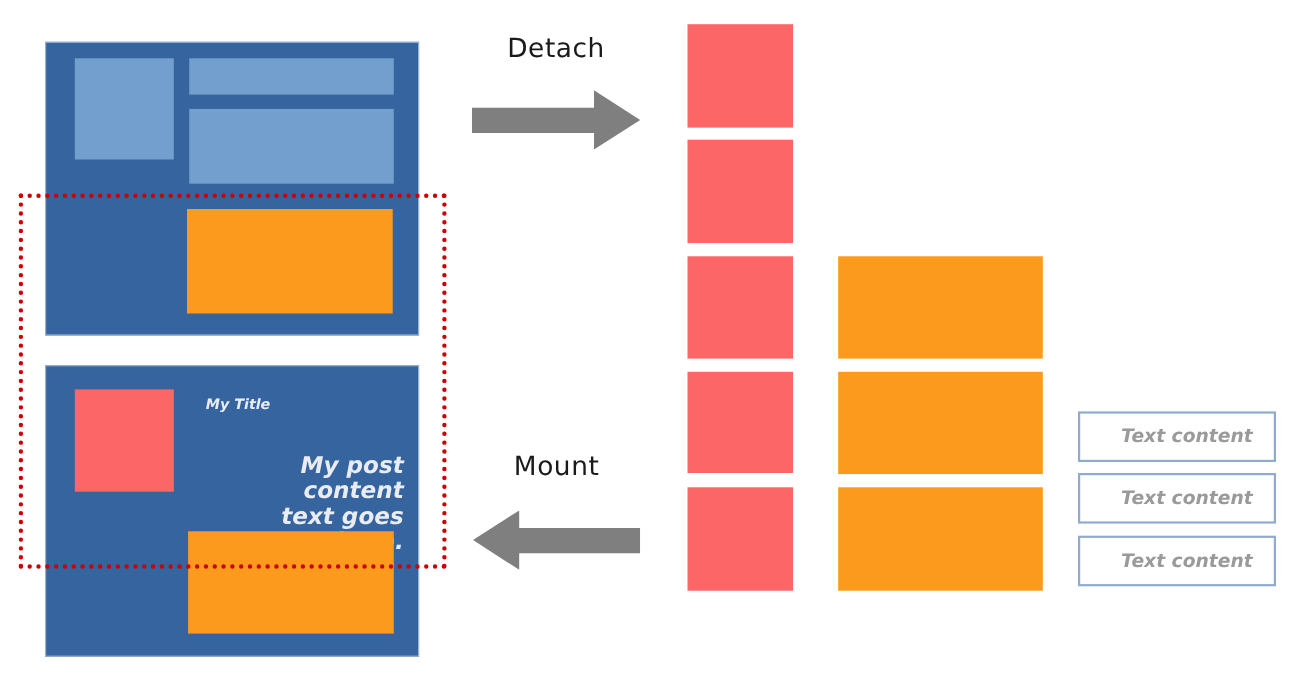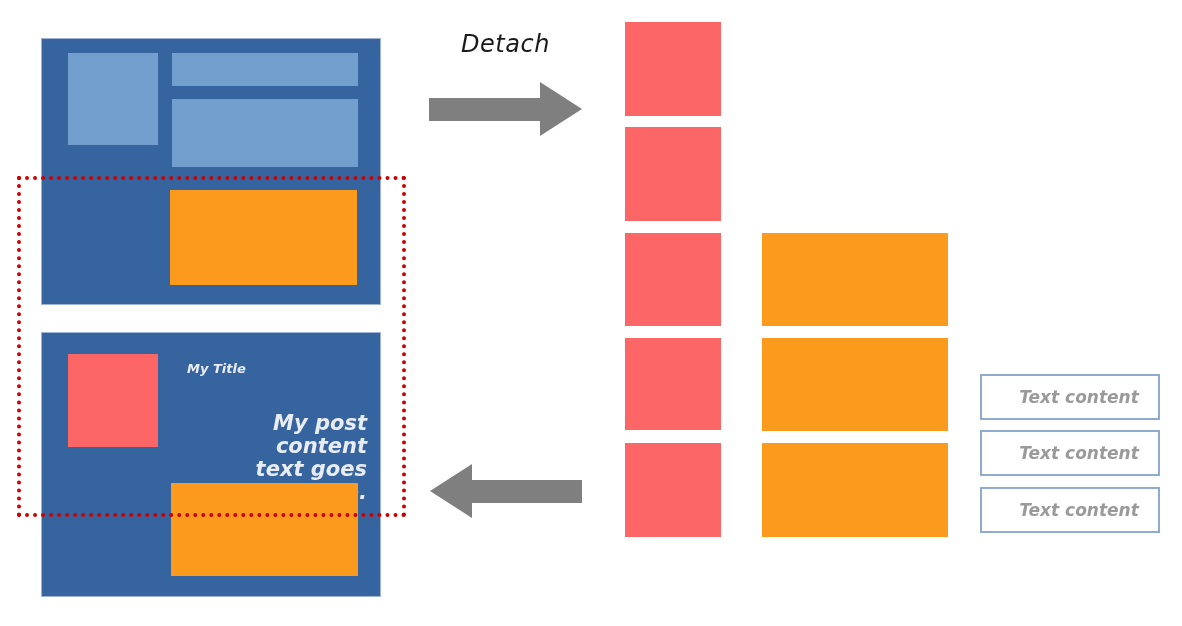--- a/index.html
+++ b/index.html
@@ -36,21 +36,20 @@
   .dotted-region{
     position:absolute;
     left:17px;top:176px;width:389px;height:341px;
     border:4px dotted var(--dot-red);
     box-sizing:border-box;
     z-index:5;
     pointer-events:none;
   }
   .flow-label{
     position:absolute;
-    font-style:italic;
     font-size:24px;
     color:var(--label-text);
     text-align:center;
     letter-spacing:0.5px;
   }
   .panel-title{
     position:absolute;
     font-style:italic;
     font-weight:bold;
     font-size:13px;
@@ -98,20 +97,21 @@
     <div class="block or" style="left:129px;top:150px;width:187px;height:93px;"></div>
   </div>
 
   <div class="dotted-region"></div>
 
   <div class="flow-label" style="left:429px;top:30px;width:153px;">Detach</div>
   <svg class="abs" style="left:429px;top:82px;" width="153" height="54" viewBox="0 0 153 54">
     <polygon points="0,16 111,16 111,0 153,27 111,54 111,39 0,39" fill="var(--arrow-gray)"></polygon>
   </svg>
 
+  <div class="flow-label" style="left:430px;top:410px;width:152px;">Mount</div>
   <svg class="abs" style="left:430px;top:464px;" width="152" height="54" viewBox="0 0 152 54">
     <polygon points="152,16 42,16 42,0 0,27 42,54 42,39 152,39" fill="var(--arrow-gray)"></polygon>
   </svg>
 
   <div class="block rd" style="left:625px;top:22px;width:96px;height:94px;"></div>
   <div class="block rd" style="left:625px;top:127px;width:96px;height:94px;"></div>
   <div class="block rd" style="left:625px;top:233px;width:96px;height:93px;"></div>
   <div class="block rd" style="left:625px;top:338px;width:96px;height:92px;"></div>
   <div class="block rd" style="left:625px;top:443px;width:96px;height:94px;"></div>
 

